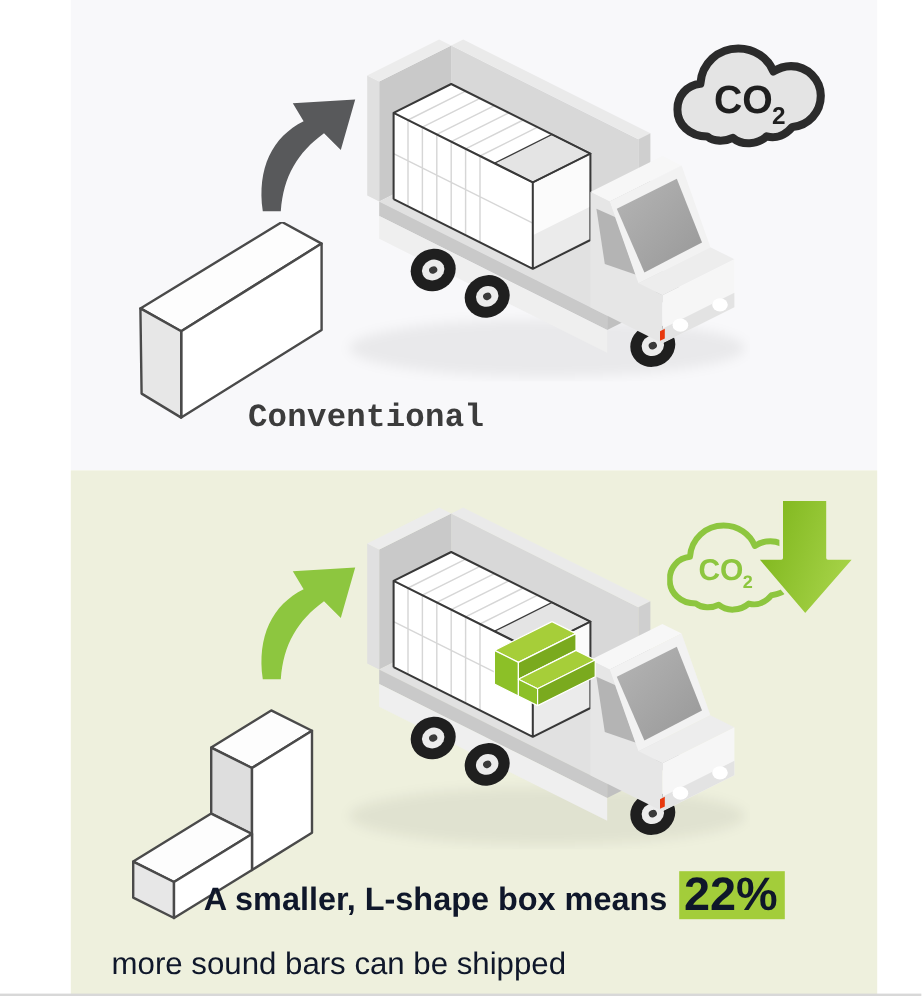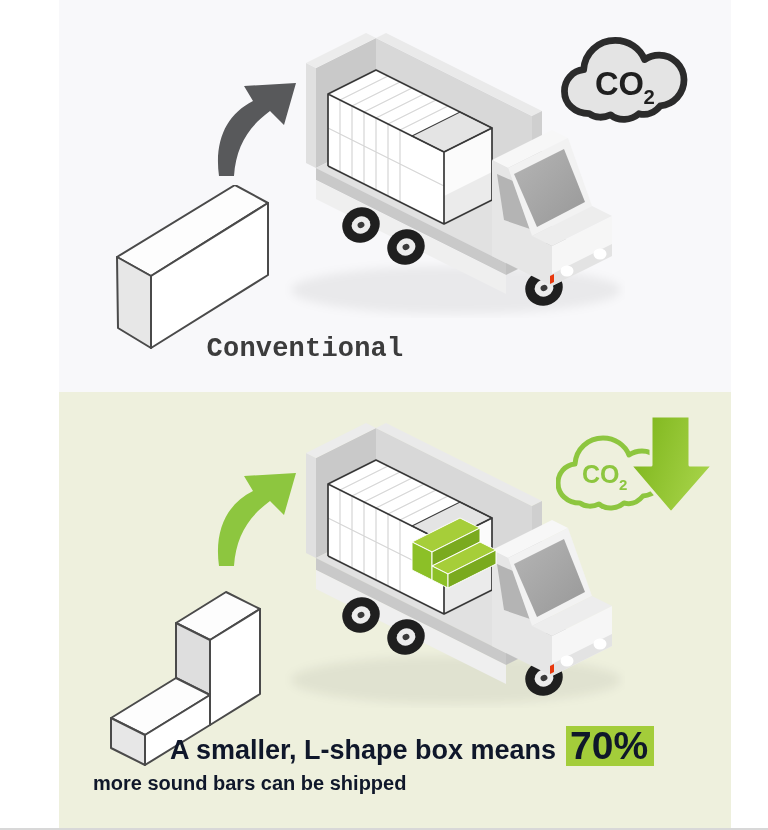--- a/index.html
+++ b/index.html
@@ -14,21 +14,21 @@
   .conv-label{
     left:146px;top:334px;width:200px;text-align:center;
     font-size:27px;font-weight:700;color:#3c3c3c;letter-spacing:0.2px;font-family:Liberation Mono, monospace;
   }
   .caption{
     left:0;right:0;top:334px;text-align:left;color:#0f172a;padding-left:34px;
   }
   .cap-line1{display:flex;align-items:baseline;justify-content:center;gap:10px;
     font-size:27px;font-weight:700;}
   .cap-hl{font-size:39px;font-weight:700;background:#a3cd3a;padding:0 6px 1px 4px;line-height:1.0;}
-  .cap-line2{font-size:20px;font-weight:700;margin-top:6px;}
+  .cap-line2{font-size:26px;font-weight:400;margin-top:22px;}
   .bottom-rule{position:absolute;left:0;bottom:0;width:768px;height:2px;background:#d8d8d8;}
   svg{display:block;}
   .hidden-defs{position:absolute;width:0;height:0;}
 </style>
 </head>
 <body>
 
 <svg class="hidden-defs" aria-hidden="true">
   <defs>
     <filter id="soft" x="-40%" y="-40%" width="180%" height="180%">
@@ -159,19 +159,19 @@
       <polygon points="104,52 154,21 154,106 104,137" fill="#ffffff"></polygon>
       <polygon points="5,130 70,90 104,107 39,147" fill="#fdfdfd"></polygon>
       <polygon points="5,130 39,147 39,177 5,160" fill="#e7e7e7"></polygon>
       <polygon points="39,147 104,107 104,137 39,177" fill="#ffffff"></polygon>
     </g>
   </svg>
 
   <div class="abs caption">
     <div class="cap-line1">
       <span>A smaller, L-shape box means</span>
-        <span class="cap-hl">70%</span>
+        <span class="cap-hl">22%</span>
     </div>
     <div class="cap-line2">more sound bars can be shipped</div>
   </div>
 </section>
 
 <div class="bottom-rule"></div>
 
 </body></html>

